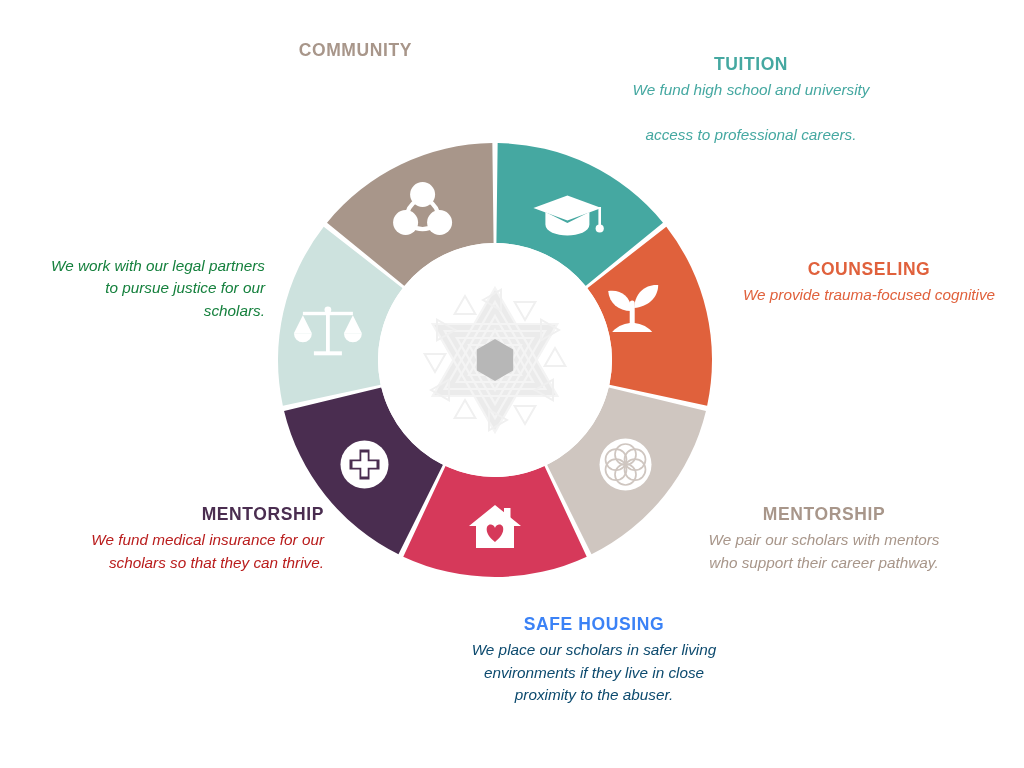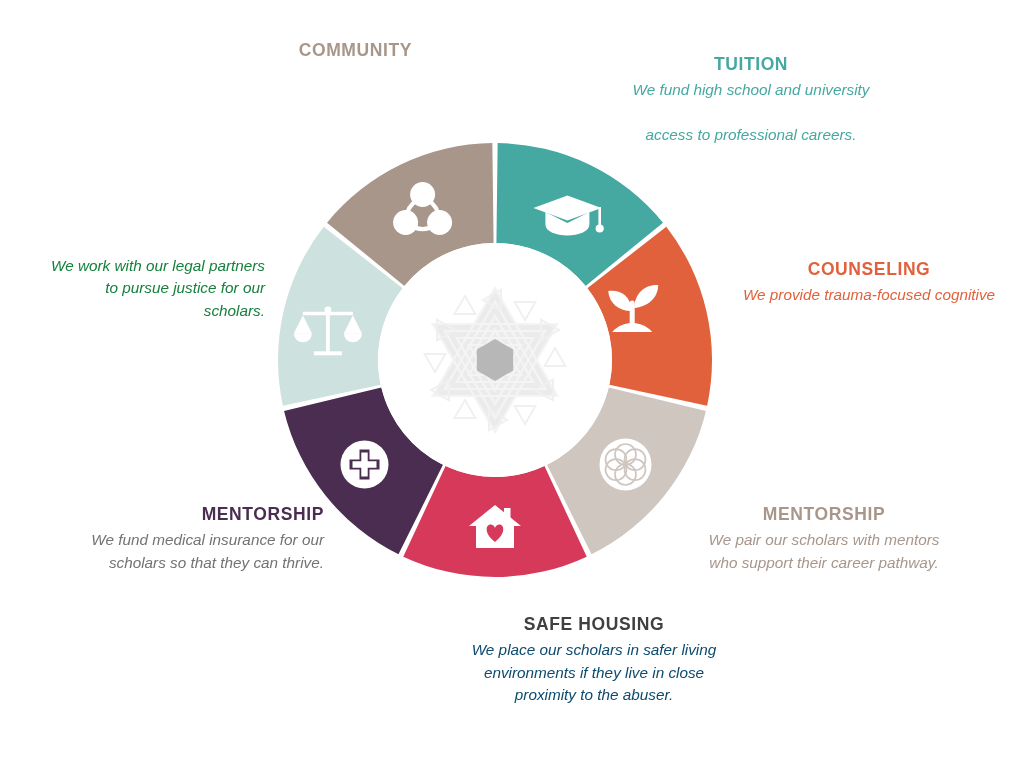--- a/index.html
+++ b/index.html
@@ -238,31 +238,31 @@
 
   <div class="block b-mentorship ta-left">
     <p class="title" style="color: rgb(168, 150, 138);">MENTORSHIP</p>
     <p class="desc" style="color: rgb(168, 150, 138);">
       <span>We pair our scholars with mentors</span><br>
       <span>who support their career pathway.</span>
     </p>
   </div>
 
   <div class="block b-housing ta-left">
-    <p class="title" style="color: #404040;">SAFE HOUSING</p>
+    <p class="title" style="color: #3b82f6;">SAFE HOUSING</p>
     <p class="desc" style="color: #0c4a6e;">
       <span>We place our scholars in safer living</span><br>
       <span>environments if they live in close</span><br>
       <span>proximity to the abuser.</span>
     </p>
   </div>
 
   <div class="block b-healthcare ta-right">
     <p class="title" style="color: rgb(74, 45, 80);">MENTORSHIP</p>
-    <p class="desc" style="color: #737373;">
+    <p class="desc" style="color: #b91c1c;">
       <span>We fund medical insurance for our</span><br>
       <span>scholars so that they can thrive.</span>
     </p>
   </div>
 
   <div class="block b-legalaid ta-right">
     <p class="desc" style="color: #15803d;">
       <span>We work with our legal partners</span><br>
       <span>to pursue justice for our scholars.</span>
     </p>

